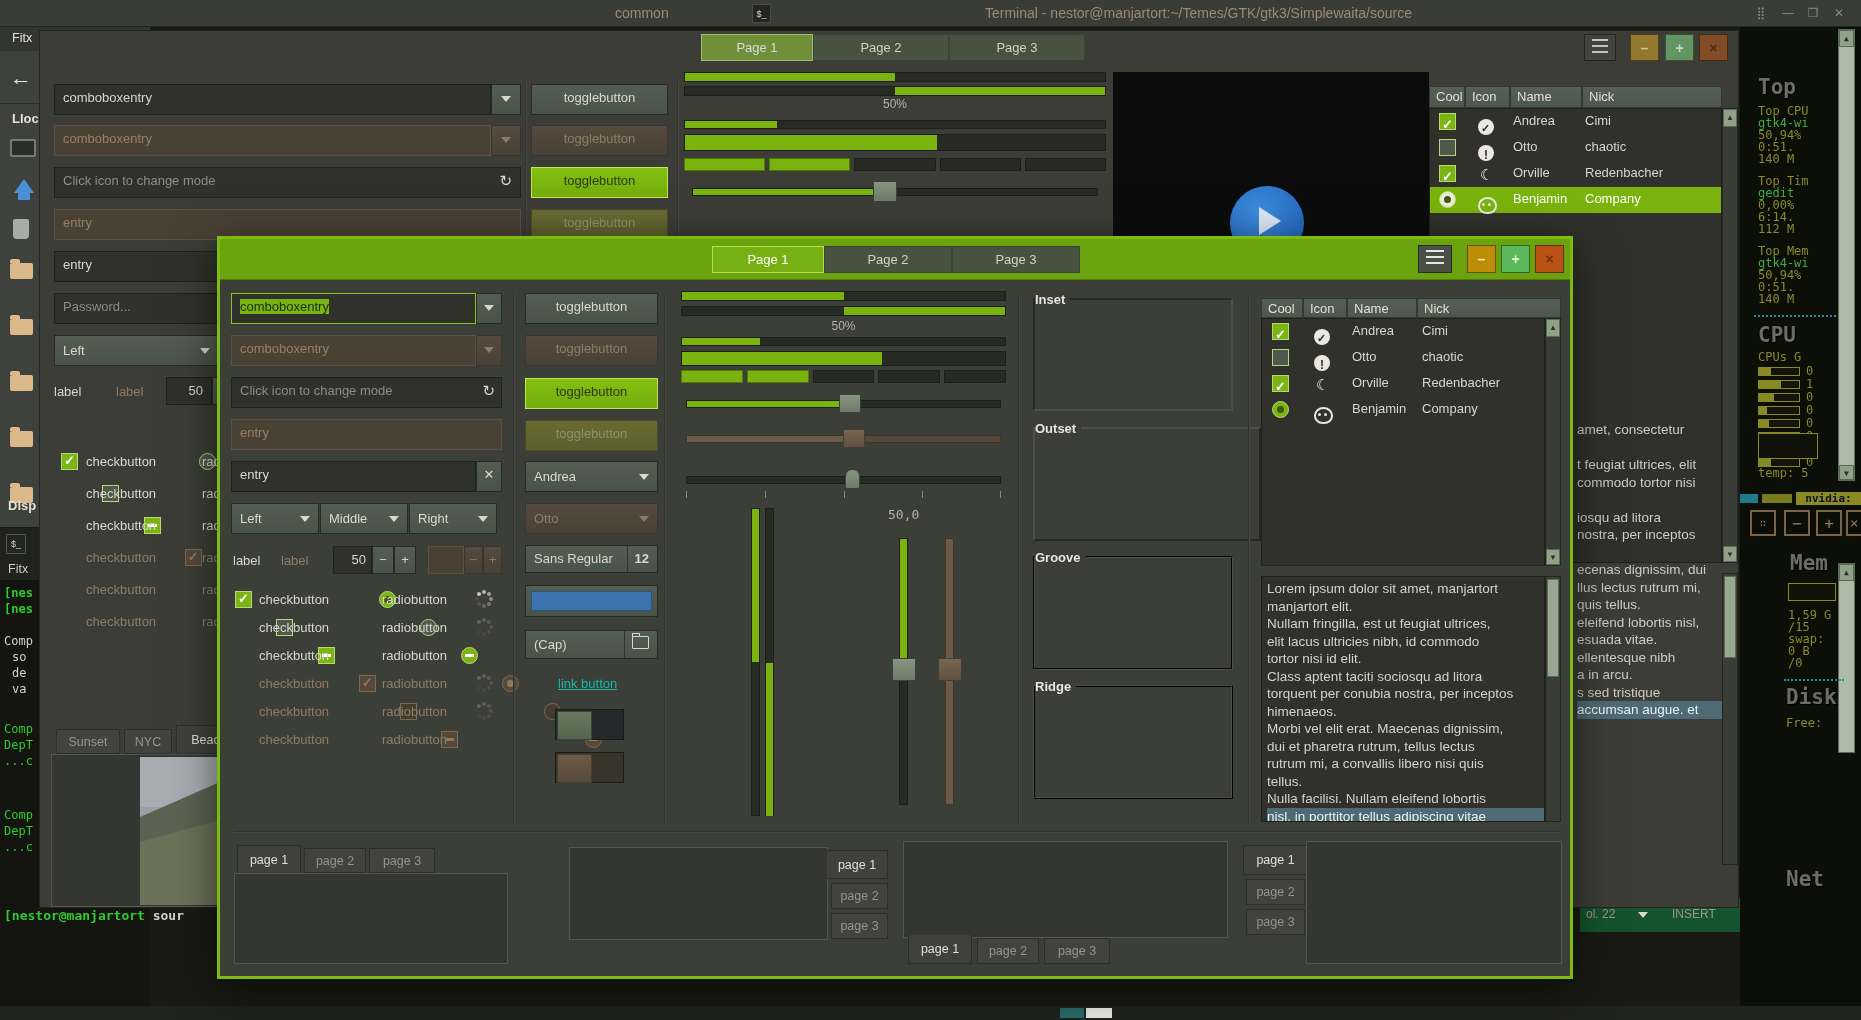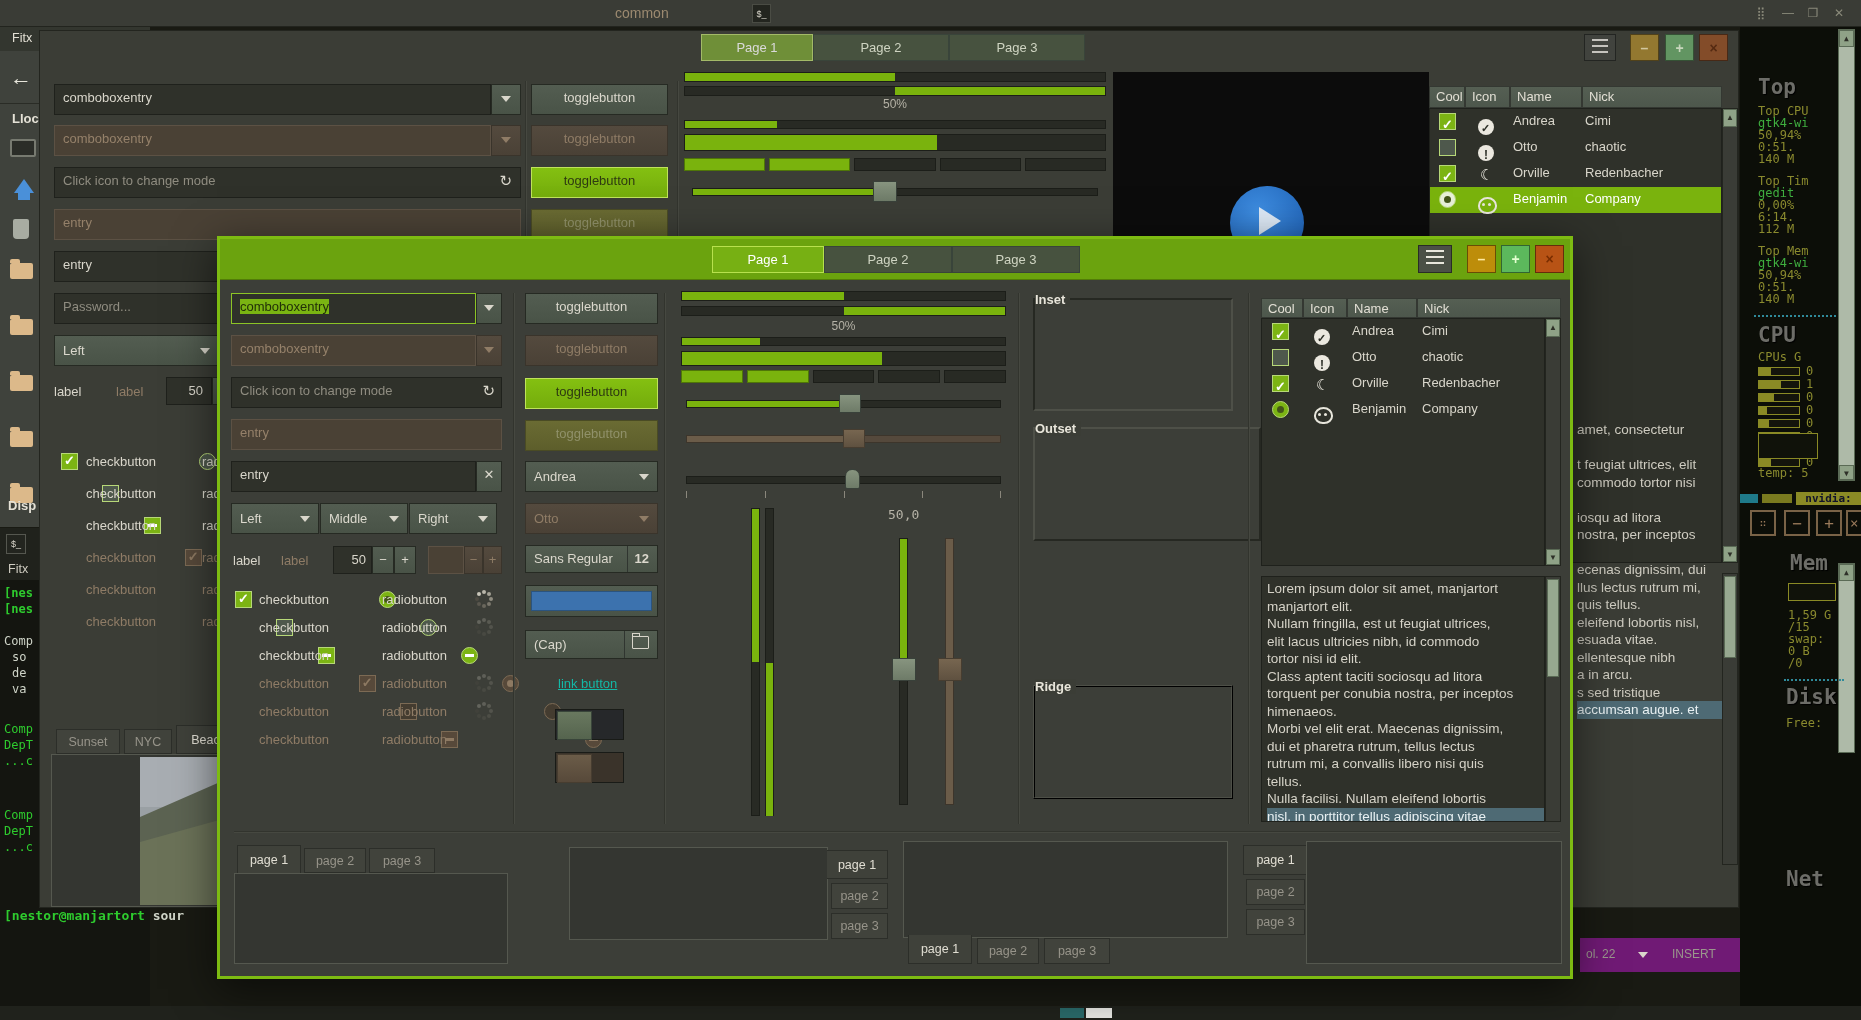--- a/index.html
+++ b/index.html
@@ -139,20 +139,21 @@
   .term-white{color:#cfd4c8;}
 </style>
 </head>
 <body>
 
 <div id="screen">
 
   <div class="abs topbar" style="left:0;top:0;width:1861px;height:27px">
     <span class="abs topbar-text" style="left:615px;top:5px">common</span>
     <span class="abs" style="left:752px;top:4px;width:19px;height:19px;background:#23251f;border:1px solid #4a4c44;color:#d8d5ca;font-size:9px;text-align:center;line-height:18px">$_</span>
+    <span class="abs topbar-text nowrap" style="left:985px;top:5px;width:580px">Terminal - nestor@manjartort:~/Temes/GTK/gtk3/Simplewaita/source</span>
     <span class="abs tb-ico" style="left:1752px;top:4px;width:18px;height:18px">⣿</span>
     <span class="abs tb-ico" style="left:1779px;top:4px;width:18px;height:18px">—</span>
     <span class="abs tb-ico" style="left:1804px;top:4px;width:18px;height:18px">❐</span>
     <span class="abs tb-ico" style="left:1830px;top:4px;width:18px;height:18px">✕</span>
   </div>
 
   <div class="abs" style="left:0;top:27px;width:150px;height:500px;background:#3f423c">
     <div class="abs" style="left:0;top:0;width:150px;height:24px;background:#33362f">
       <span class="abs nowrap" style="left:12px;top:4px;color:#e4e1d6;font-size:12.5px">Fitx</span>
     </div>
@@ -351,21 +352,21 @@
         <rect x="0" y="0" width="390" height="50" fill="#a8adb2"></rect>
         <path d="M0,60 L80,25 L170,45 L260,20 L330,50 L390,35 L390,148 L0,148 Z" fill="#5c6352"></path>
         <path d="M0,85 L90,60 L180,80 L280,55 L390,75 L390,148 L0,148 Z" fill="#6b7258"></path>
         <path d="M120,148 L160,90 L200,80 L240,95 L300,148 Z" fill="#9a7248"></path>
         <path d="M150,148 L185,95 L215,92 L250,148 Z" fill="#b08455"></path>
         <circle cx="330" cy="40" r="18" fill="#7d8388"></circle>
       </svg>
     </div>
   </div>
 
-  <div class="abs" style="left:1580px;top:938px;width:160px;height:34px;background:#701a75;z-index:1">
+  <div class="abs" style="left:1580px;top:898px;width:160px;height:34px;background:#14532d;z-index:1">
     <span class="abs nowrap" style="left:6px;top:9px;color:#9a978c;font-size:12px">ol. 22</span>
     <span class="abs arrow-dn" style="left:58px;top:14px"></span>
     <span class="abs nowrap" style="left:92px;top:9px;color:#9a978c;font-size:12px">INSERT</span>
   </div>
 
   <div class="abs mono" style="left:1740px;top:27px;width:121px;height:993px;background:#0c0e08;z-index:1">
     <div class="abs ck-h" style="left:18px;top:48px">Top</div>
     <div id="conky-top-sections" class="abs" style="left:18px;top:78px;width:82px">
         <div class="ck-t">Top CPU</div>
         <div class="ck-t ck-g">gtk4-wi</div>
@@ -634,20 +635,23 @@
     <div class="abs handle dis" style="left:718px;top:419px;width:24px;height:23px"></div>
 
     
     <div class="abs vsep" style="left:798px;top:54px;width:2px;height:531px"></div>
     <div class="abs frame-inset" style="left:813px;top:59px;width:200px;height:113px">
       <span class="frame-label">Inset</span>
     </div>
     <div class="abs frame-outset" style="left:813px;top:188px;width:228px;height:114px">
       <span class="frame-label">Outset</span>
     </div>
+    <div class="abs frame-groove" style="left:813px;top:317px;width:200px;height:114px">
+      <span class="frame-label">Groove</span>
+    </div>
     <div class="abs frame-ridge" style="left:813px;top:446px;width:200px;height:114px">
       <span class="frame-label">Ridge</span>
     </div>
     <div class="abs vsep" style="left:1028px;top:54px;width:2px;height:531px"></div>
 
     
     <div class="abs tv-head" style="left:1041px;top:59px;width:42px;height:20px">Cool</div>
     <div class="abs tv-head" style="left:1083px;top:59px;width:44px;height:20px">Icon</div>
     <div class="abs tv-head" style="left:1127px;top:59px;width:70px;height:20px">Name</div>
     <div class="abs tv-head" style="left:1197px;top:59px;width:144px;height:20px">Nick</div>

